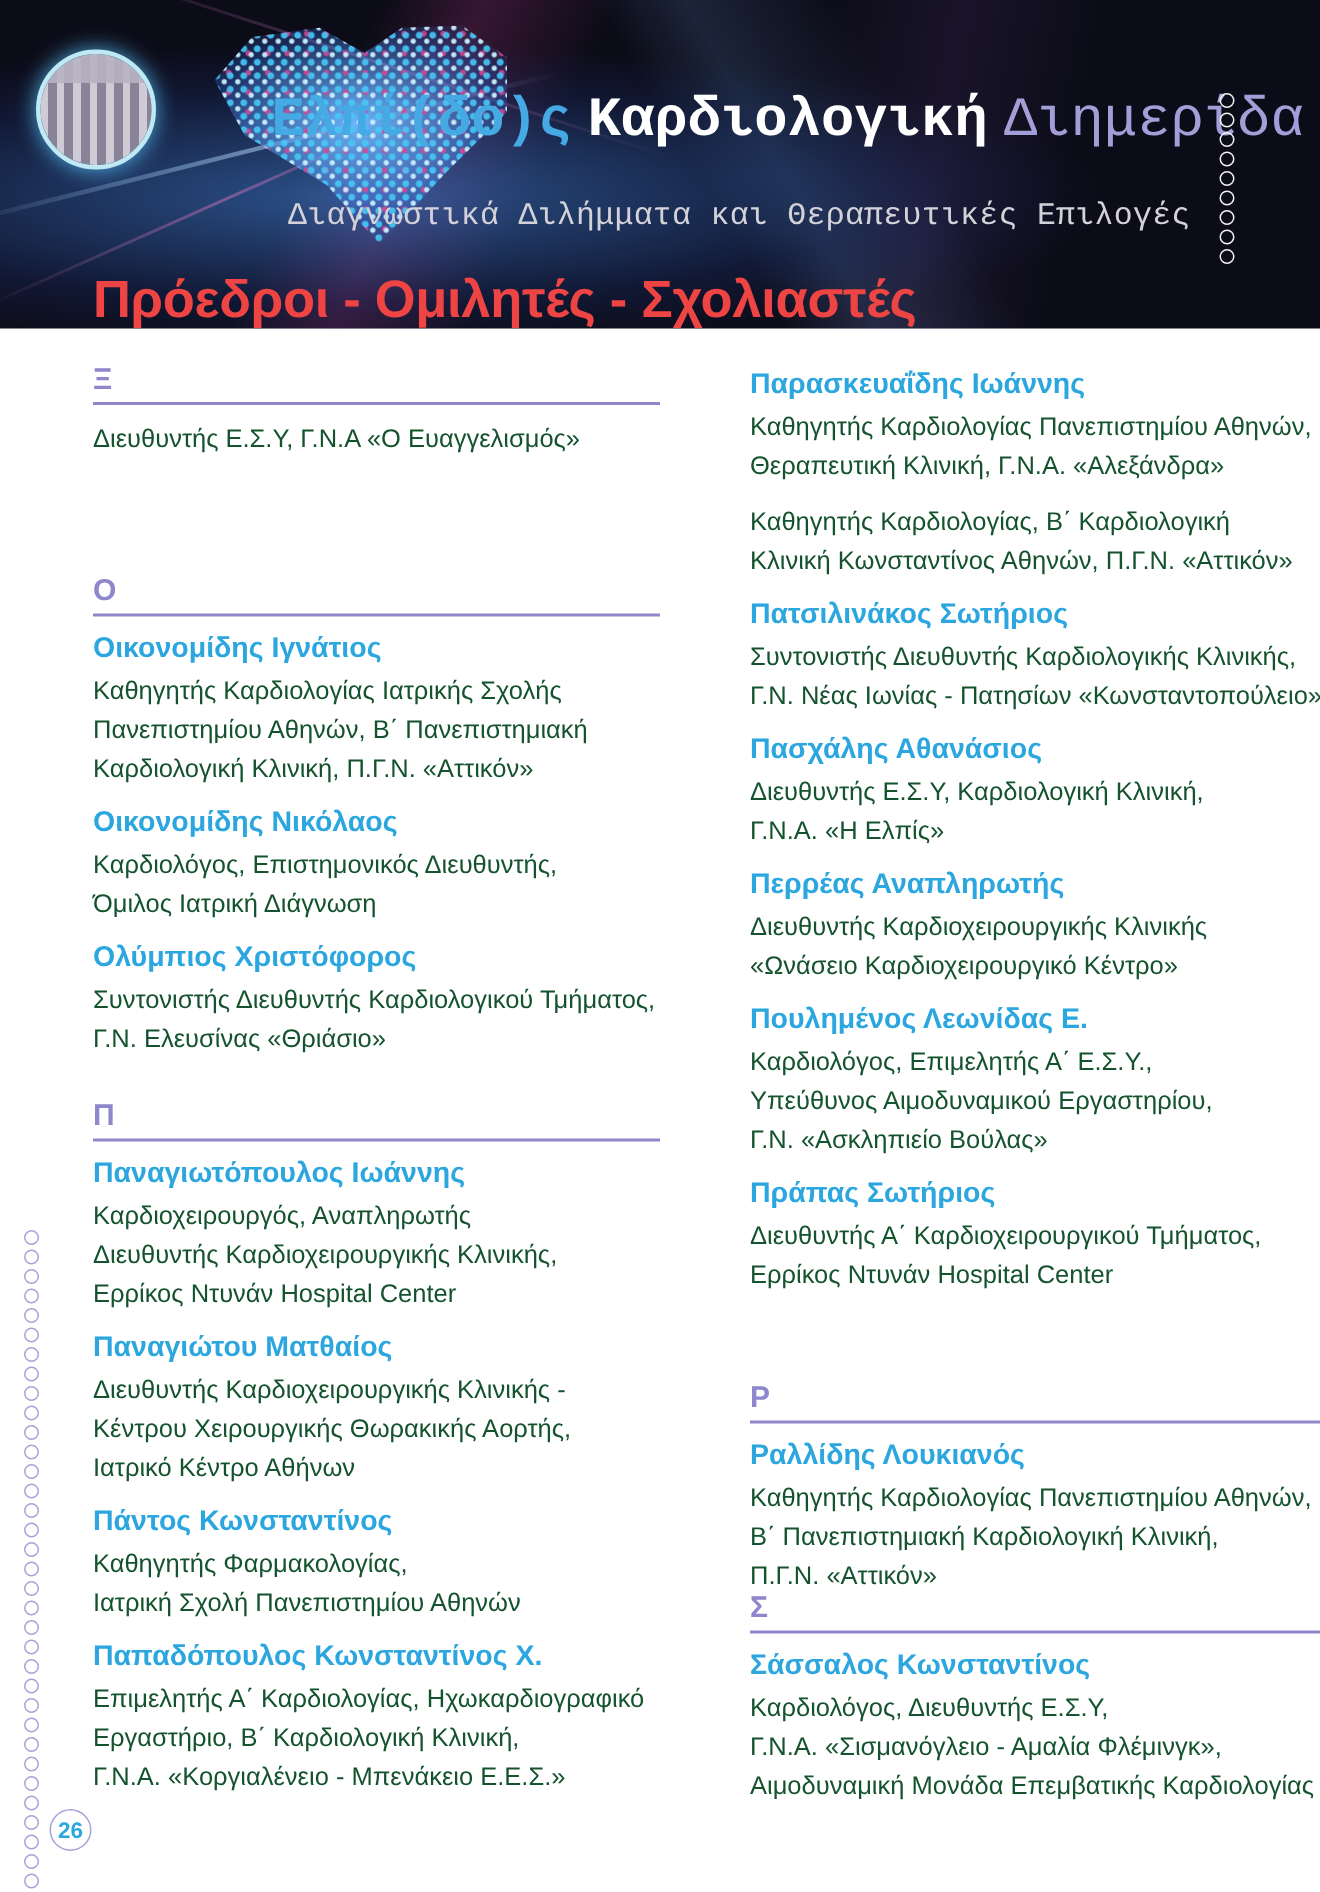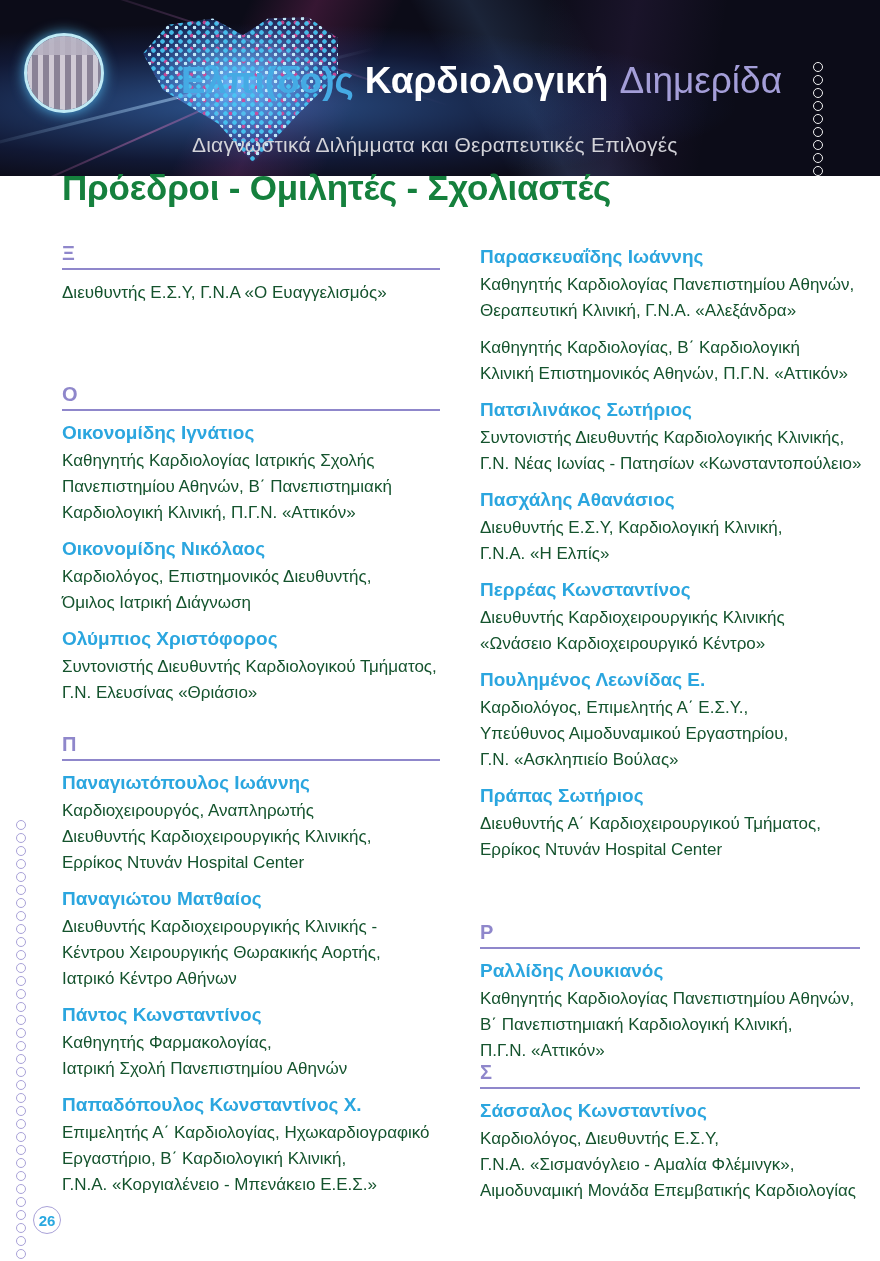--- a/index.html
+++ b/index.html
@@ -4,28 +4,29 @@
 <style>
   html,body{margin:0;padding:0;background:#ffffff;}
   body{
     width:880px;height:1261px;position:relative;overflow:hidden;
     font-family:"Liberation Sans","DejaVu Sans",sans-serif;
     -webkit-font-smoothing:antialiased;
   }
 
   
   .banner{
-    position:absolute;left:0;top:0;width:880px;height:176px;
+    position:absolute;left:0;top:0;width:880px;height:219px;
     background:
       radial-gradient(ellipse at 27% 60%, rgba(70,140,235,0.55), rgba(40,80,180,0.18) 38%, transparent 55%),
       linear-gradient(115deg, transparent 26%, rgba(205,60,145,0.22) 33%, transparent 42%),
       linear-gradient(60deg, transparent 52%, rgba(120,185,255,0.14) 58%, transparent 68%),
       linear-gradient(100deg, transparent 60%, rgba(150,90,200,0.10) 70%, transparent 80%),
       #0c0c18;
     overflow:hidden;
+    font-family:Liberation Mono, monospace;
   }
   .streak{position:absolute;pointer-events:none;}
   .streak.s1{left:-40px;top:98px;width:420px;height:3px;background:linear-gradient(90deg,transparent,rgba(180,220,255,.5),transparent);transform:rotate(-14deg);}
   .streak.s2{left:-30px;top:132px;width:360px;height:2px;background:linear-gradient(90deg,transparent,rgba(220,120,190,.45),transparent);transform:rotate(-24deg);}
   .streak.s3{left:40px;top:40px;width:420px;height:2px;background:linear-gradient(90deg,transparent,rgba(200,120,200,.35),transparent);transform:rotate(18deg);}
 
   .pixel-heart{
     position:absolute;left:118px;top:14px;width:250px;height:152px;
     background:
       radial-gradient(circle, rgba(200,240,255,.95) 0 1.4px, transparent 2.1px) 0 0/9px 9px,
@@ -64,26 +65,26 @@
   .left-dots{position:absolute;left:16px;top:820px;display:flex;flex-direction:column;}
 
   .page-num{
     position:absolute;left:33px;top:1206px;width:26px;height:26px;border-radius:50%;
     border:1.6px solid #a9a2d8;color:#29a8e0;font-size:15px;font-weight:700;
     display:flex;align-items:center;justify-content:center;
   }
 
   
   .page-title{
-    position:absolute;left:62px;top:168px;font-size:35px;font-weight:800;color:#15803d;letter-spacing:-0.2px;
+    position:absolute;left:62px;top:180px;font-size:35px;font-weight:800;color:#ef4444;letter-spacing:-0.2px;
   }
 
   .col{position:absolute;top:0;height:1261px;}
   .col-left{left:62px;width:378px;}
-  .col-right{left:480px;width:380px;}
+  .col-right{left:500px;width:380px;}
   .letter-section{position:absolute;left:0;width:100%;}
   .letter{font-size:20px;line-height:22px;font-weight:800;color:#8f87cb;margin-bottom:4px;}
   .rule{border-bottom:2px solid #8f87cb;margin-bottom:10px;}
   .entry{margin-bottom:11px;}
   .name{font-size:19px;line-height:24px;font-weight:700;color:#2ba6df;margin-bottom:3px;}
   .desc{font-size:17px;line-height:26px;color:#14532d;white-space:pre;}
 </style>
 </head>
 <body>
 
@@ -177,34 +178,34 @@
 <div class="col col-right">
 
   <section class="letter-section" style="top:245px">
     <div class="entry">
       <div class="name">Παρασκευαΐδης Ιωάννης</div>
       <div class="desc">Καθηγητής Καρδιολογίας Πανεπιστημίου Αθηνών,
 Θεραπευτική Κλινική, Γ.Ν.Α. «Αλεξάνδρα»</div>
     </div>
     <div class="entry">
       <div class="desc">Καθηγητής Καρδιολογίας, Β΄ Καρδιολογική
-Κλινική Επιστημονικός Αθηνών, Π.Γ.Ν. «Αττικόν»</div>
+Κλινική Κωνσταντίνος Αθηνών, Π.Γ.Ν. «Αττικόν»</div>
     </div>
     <div class="entry">
       <div class="name">Πατσιλινάκος Σωτήριος</div>
       <div class="desc">Συντονιστής Διευθυντής Καρδιολογικής Κλινικής,
 Γ.Ν. Νέας Ιωνίας - Πατησίων «Κωνσταντοπούλειο»</div>
     </div>
     <div class="entry">
       <div class="name">Πασχάλης Αθανάσιος</div>
       <div class="desc">Διευθυντής Ε.Σ.Υ, Καρδιολογική Κλινική,
 Γ.Ν.Α. «Η Ελπίς»</div>
     </div>
     <div class="entry">
-      <div class="name">Περρέας Κωνσταντίνος</div>
+      <div class="name">Περρέας Αναπληρωτής</div>
       <div class="desc">Διευθυντής Καρδιοχειρουργικής Κλινικής
 «Ωνάσειο Καρδιοχειρουργικό Κέντρο»</div>
     </div>
     <div class="entry">
       <div class="name">Πουλημένος Λεωνίδας Ε.</div>
       <div class="desc">Καρδιολόγος, Επιμελητής Α΄ Ε.Σ.Υ.,
 Υπεύθυνος Αιμοδυναμικού Εργαστηρίου,
 Γ.Ν. «Ασκληπιείο Βούλας»</div>
     </div>
     <div class="entry">

